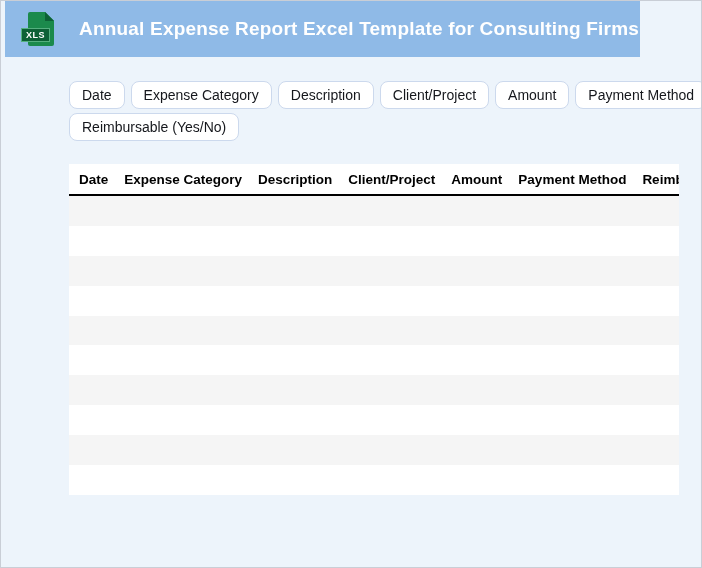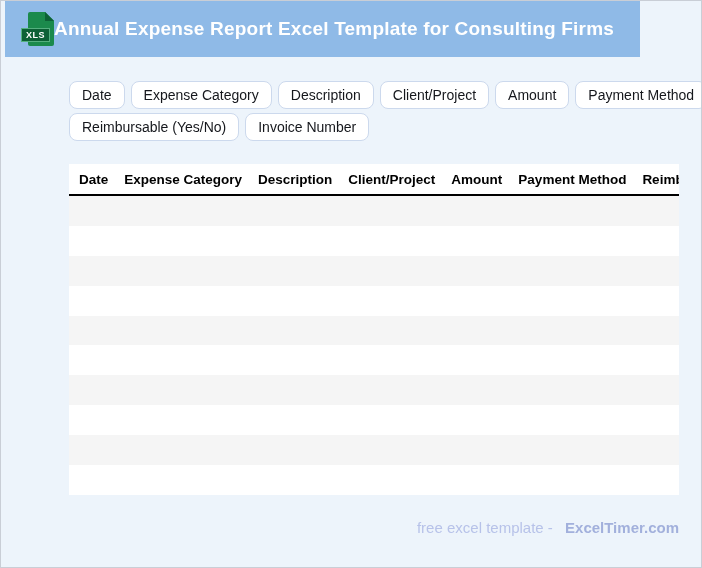--- a/index.html
+++ b/index.html
@@ -32,21 +32,21 @@
     clip-path:polygon(0 0,100% 100%,0 100%);
   }
   .xls-badge{
     position:absolute;left:-1px;top:17px;
     background:var(--icon_green_dark,#0e6b3c);
     border:1px solid #55b07f;border-radius:0;
     color:#fff;font-size:9px;font-weight:bold;letter-spacing:.5px;
     padding:1px 4px;line-height:10px;
   }
   .page-title{
-    margin:0 0 0 0;
+    margin:0 0 0 25px;
     color:#fff;font-size:19px;font-weight:bold;letter-spacing:.2px;
     white-space:nowrap;
   }
 
   
   .chips-row{position:absolute;left:68px;display:flex;gap:6px;white-space:nowrap;}
   .chips-row.r1{top:80px;}
   .chips-row.r2{top:112px;}
   .chip{
     display:inline-block;box-sizing:border-box;height:28px;line-height:26px;
@@ -102,21 +102,20 @@
       <span class="chip">Date</span>
       <span class="chip">Expense Category</span>
       <span class="chip">Description</span>
       <span class="chip">Client/Project</span>
       <span class="chip">Amount</span>
       <span class="chip">Payment Method</span>
     </div>
 
   <div class="chips-row r2">
       <span class="chip">Reimbursable (Yes/No)</span>
-      <span class="chip">Invoice Number</span>
     </div>
 
   <div class="table">
     <div class="thead">
         <span class="th">Date</span>
         <span class="th">Expense Category</span>
         <span class="th">Description</span>
         <span class="th">Client/Project</span>
         <span class="th">Amount</span>
         <span class="th">Payment Method</span>
@@ -129,18 +128,14 @@
         <div class="t-row"></div>
         <div class="t-row"></div>
         <div class="t-row"></div>
         <div class="t-row"></div>
         <div class="t-row"></div>
         <div class="t-row"></div>
         <div class="t-row"></div>
       </div>
   </div>
 
-  <div class="footer">
-    <span>free excel template -</span>
-    <span class="brand">ExcelTimer.com</span>
-  </div>
 
 </div>
 
 </body></html>

